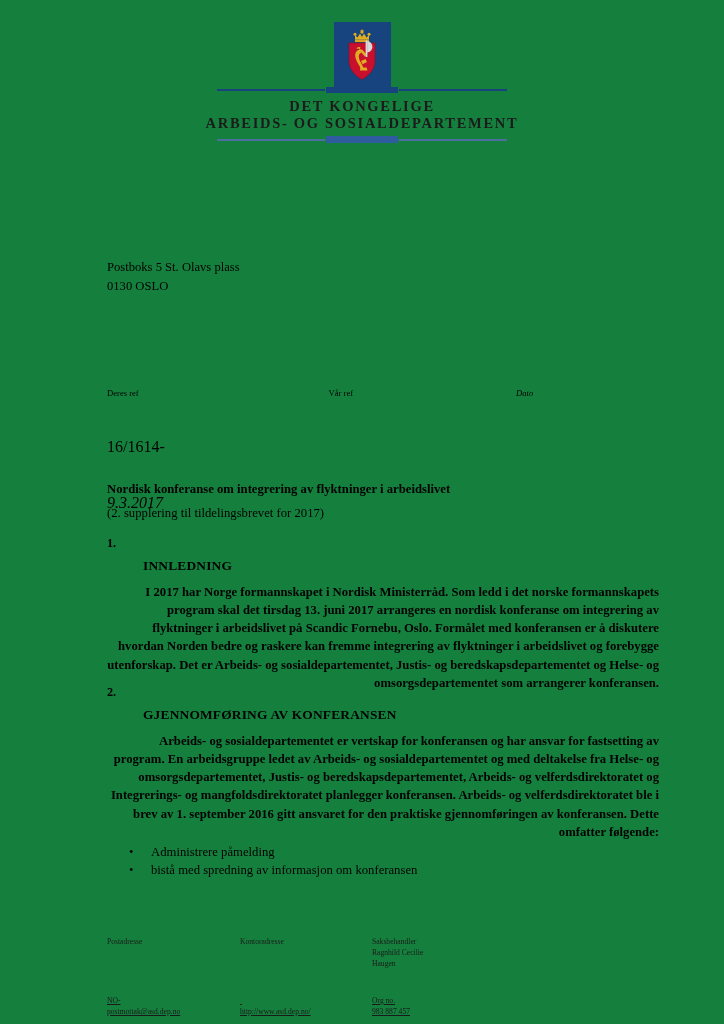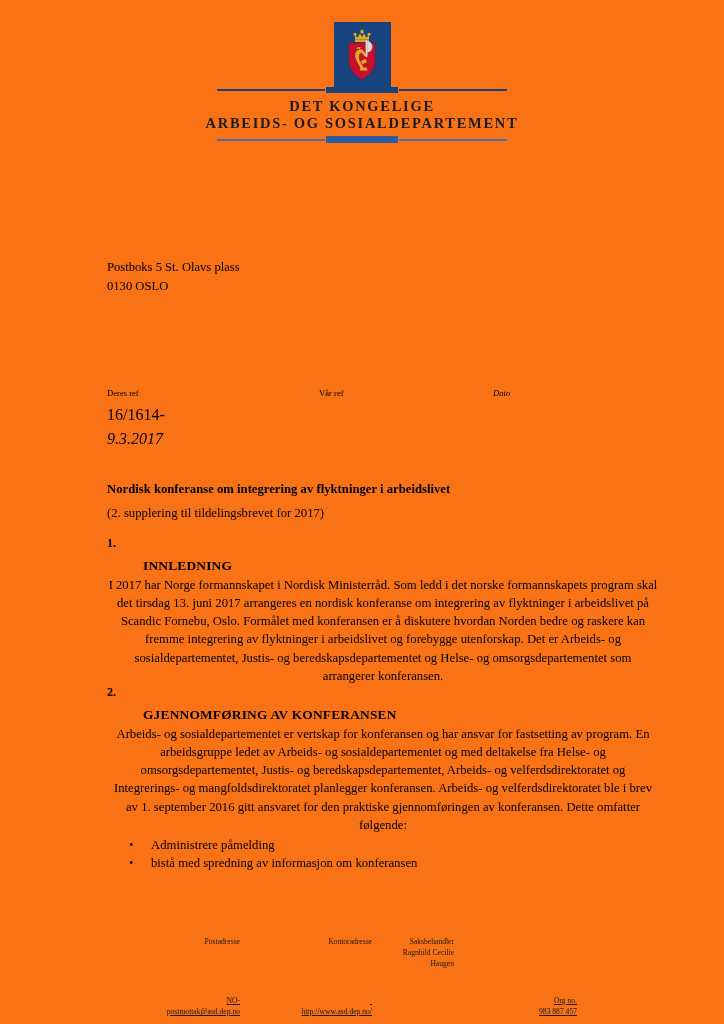--- a/index.html
+++ b/index.html
@@ -13,21 +13,21 @@
     font-family: "Liberation Serif", "DejaVu Serif", serif;
     color: #000000;
     position: relative;
     overflow: hidden;
   }
 
   .page {
     position: relative;
     width: 724px;
     height: 1024px;
-    background: #f97316;
+    background: #15803d;
   }
 
   
   .letterhead {
     position: absolute;
     top: 22px;
     left: 0;
     width: 724px;
     display: flex;
     flex-direction: column;
@@ -121,21 +121,21 @@
     font-size: 12.6px;
     line-height: 1.48;
   }
 
   .ref-table {
     position: absolute;
     top: 388px;
     left: 0;
     width: 552px;
   }
-  .ref-row { display: flex; }
+  .ref-row { display: flex; gap: 32px; }
   .ref-labels { font-size: 8.6px; line-height: 1.3; }
   .ref-values { font-size: 16px; line-height: 1.5; margin-top: 4px; flex-direction: column; }
   .col-deres { width: 212px; }
   .col-var   { width: 174px; }
   .col-dato  { width: 160px; font-style: italic; }
 
   .subject {
     position: absolute;
     top: 480px;
     left: 0;
@@ -162,22 +162,23 @@
     font-size: 13.4px;
     font-weight: bold;
     display: flex;
   }
   .section-num { width: 36px; font-size: 12.2px; }
   .section-title { letter-spacing: 0.2px; margin-top: 22px; }
 
   .para {
     font-size: 12.7px;
     line-height: 1.43;
-    text-align: center;
-    margin-top: 2px;
+    text-align: right;
+    margin-top: 9px;
+    font-weight: bold;
   }
 
   .bullets {
     margin: 2px 0 0 0;
     padding-left: 22px;
     list-style: none;
   }
   .bullets li {
     font-size: 12.7px;
     line-height: 1.45;
@@ -192,21 +193,20 @@
 
   
   .footer {
     position: absolute;
     left: 107px;
     top: 936px;
     width: 552px;
     font-size: 7.6px;
     line-height: 1.45;
     color: #1a1a1a;
-    text-align: right;
   }
   .f-col1 { width: 133px; }
   .f-col2 { width: 132px; }
   .f-col3 { width: 205px; }
   .f-col4 { width: 82px; }
   .footer-top { display: flex; }
   .footer-bottom { display: flex; margin-top: 26px; text-decoration: underline; }
 </style>
 </head>
 <body>

